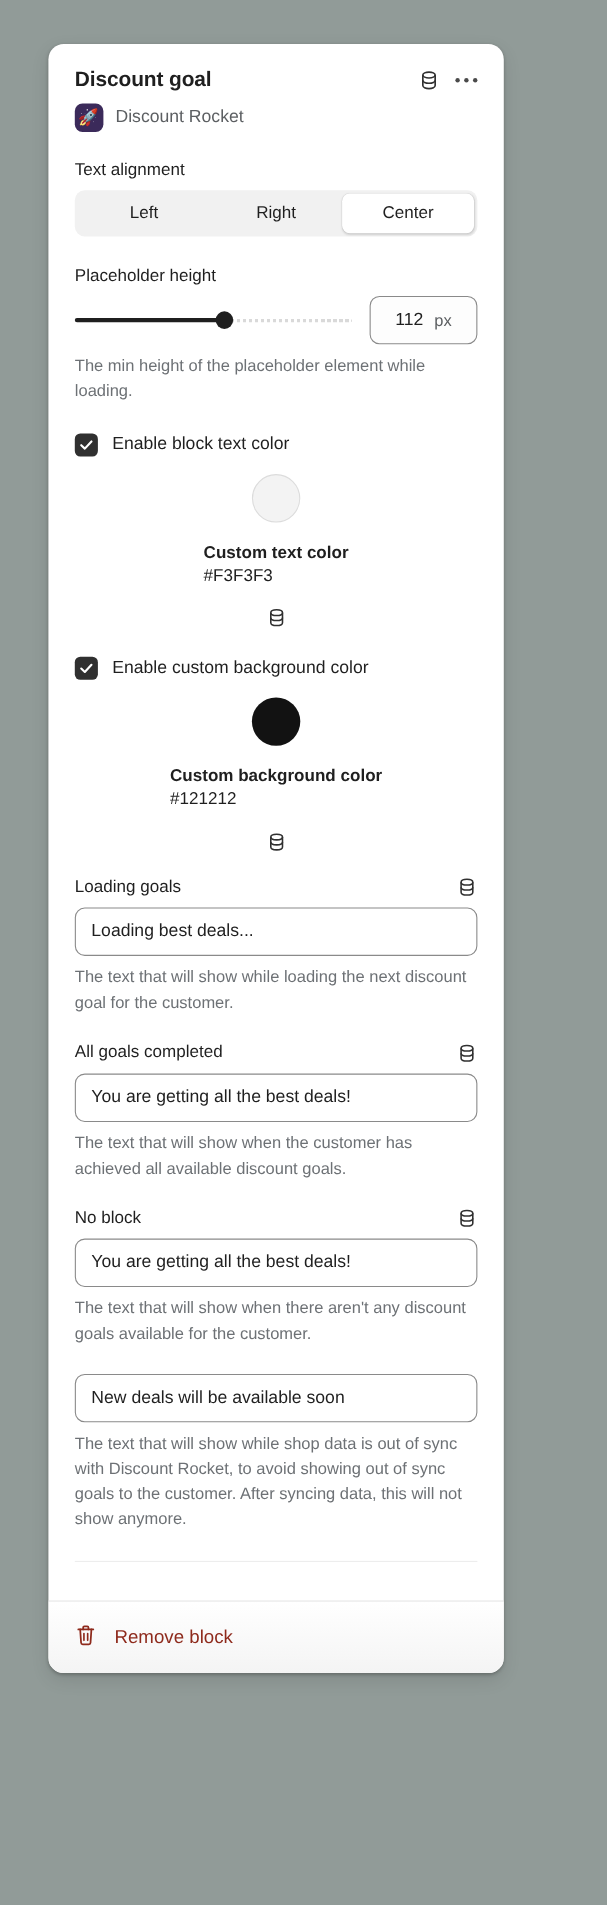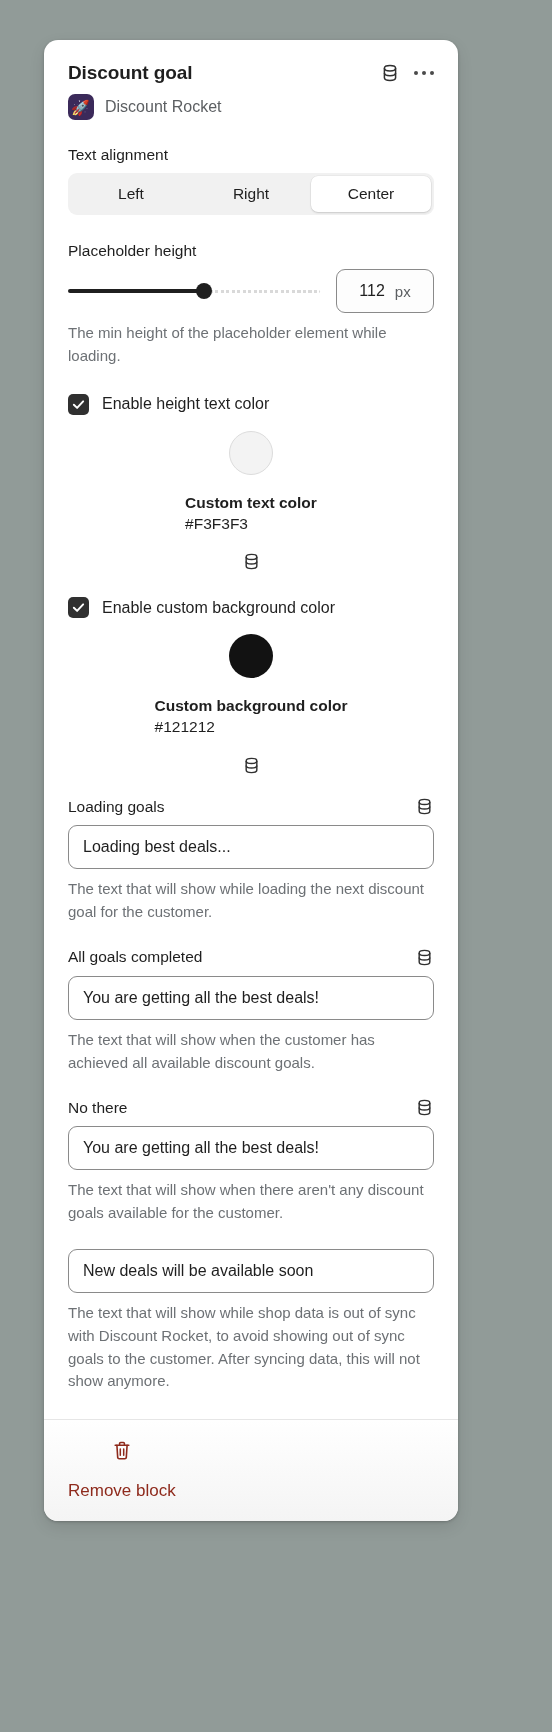--- a/index.html
+++ b/index.html
@@ -162,21 +162,20 @@
     flex: 0 0 auto;
     border-top: 1px solid #e6e6e6;
     background: linear-gradient(to bottom, #ffffff 0%, #f4f4f4 100%);
     padding: 20px 24px;
     display: flex; align-items: center;
   }
   .remove-btn {
     display: inline-flex; align-items: center; gap: 16px;
     cursor: pointer; background: none; border: none; padding: 0;
     font-family: inherit;
-    flex-direction: column;
   }
   .remove-label { font-size: 17px; color: #8e2a1c; }
 </style>
 </head>
 <body>
 
 <div class="stage">
   <div class="card">
 
     <div class="card-body">
@@ -224,21 +223,21 @@
         </div>
       </div>
       <p class="help">The min height of the placeholder element while loading.</p>
 
       <div class="cbrow">
         <span class="cbox">
           <svg width="13" height="13" viewBox="0 0 14 14" fill="none">
             <path d="M2 7.3 L5.5 10.6 L12 3.6" stroke="#ffffff" stroke-width="2.1" stroke-linecap="round" stroke-linejoin="round"></path>
           </svg>
         </span>
-        <span class="cb-label">Enable height text color</span>
+        <span class="cb-label">Enable block text color</span>
       </div>
 
       <div class="colorrow">
         <div class="swatch light"></div>
         <div class="color-meta">
           <div class="color-name">Custom text color</div>
           <div class="color-hex">#F3F3F3</div>
         </div>
         <span class="ico-db">
           <svg width="19" height="19" viewBox="0 0 20 20" fill="none">
@@ -298,21 +297,21 @@
               <path d="M4.4 10c0 1.5 2.5 2.7 5.6 2.7s5.6-1.2 5.6-2.7" stroke="#303030" stroke-width="1.5"></path>
             </svg>
           </span>
         </div>
         <input class="tinput" type="text" value="You are getting all the best deals!" style="">
         <p class="help">The text that will show when the customer has achieved all available discount goals.</p>
       </div>
 
       <div class="field">
         <div class="lbl-row">
-          <label class="lbl">No there</label>
+          <label class="lbl">No block</label>
           <span class="ico-db">
             <svg width="19" height="19" viewBox="0 0 20 20" fill="none">
               <ellipse cx="10" cy="5.2" rx="5.6" ry="2.7" stroke="#303030" stroke-width="1.5"></ellipse>
               <path d="M4.4 5.2v9.6c0 1.5 2.5 2.7 5.6 2.7s5.6-1.2 5.6-2.7V5.2" stroke="#303030" stroke-width="1.5"></path>
               <path d="M4.4 10c0 1.5 2.5 2.7 5.6 2.7s5.6-1.2 5.6-2.7" stroke="#303030" stroke-width="1.5"></path>
             </svg>
           </span>
         </div>
         <input class="tinput" type="text" value="You are getting all the best deals!" style="">
         <p class="help">The text that will show when there aren't any discount goals available for the customer.</p>

